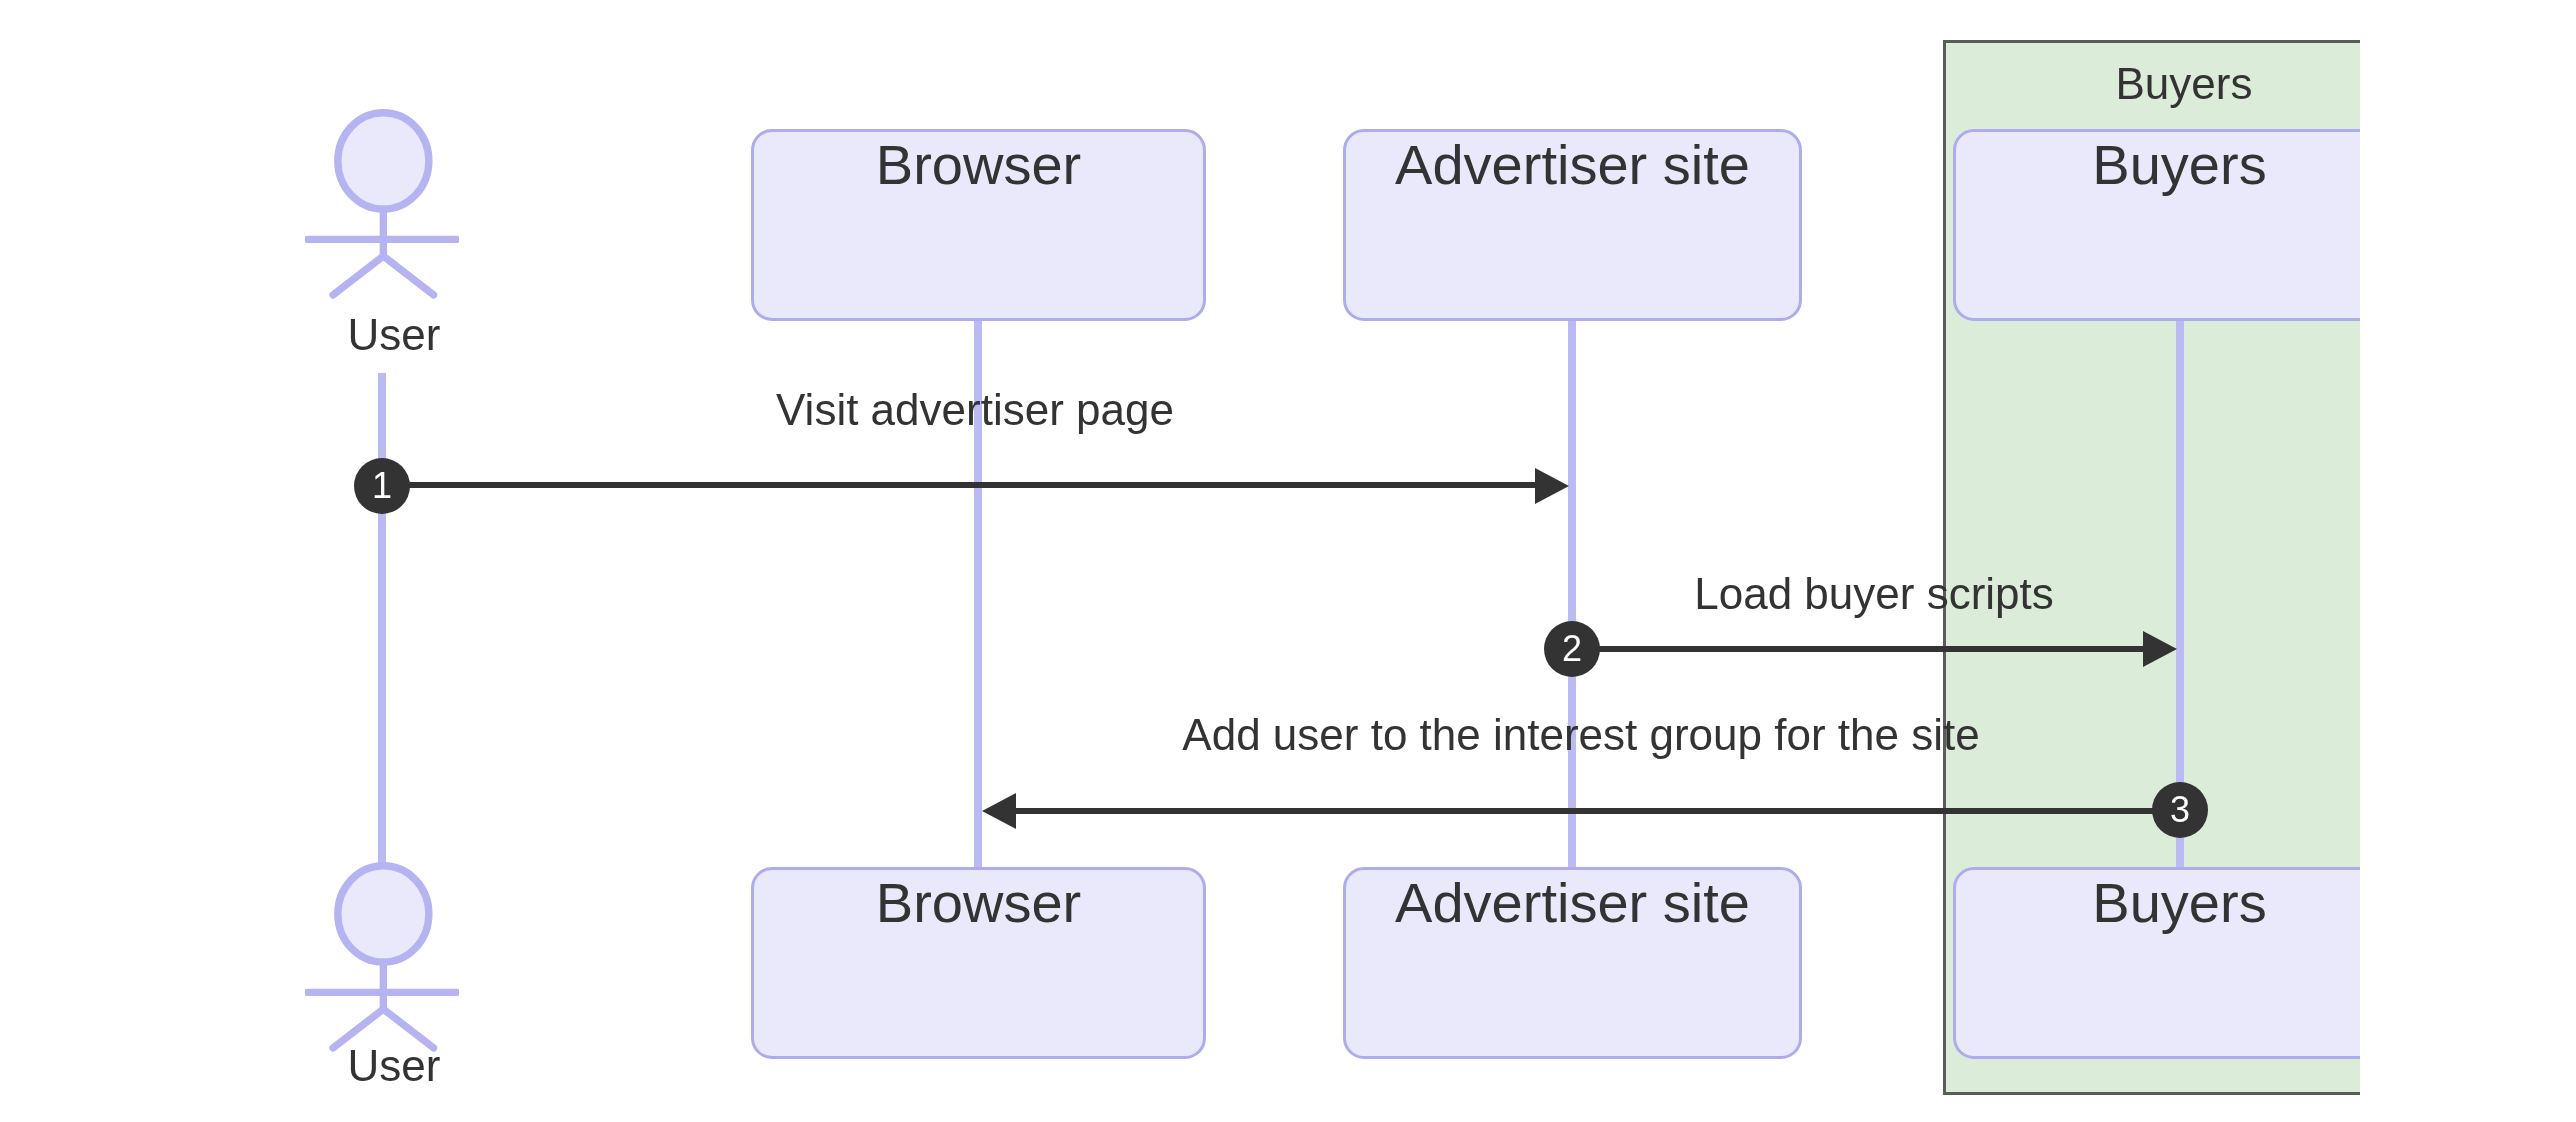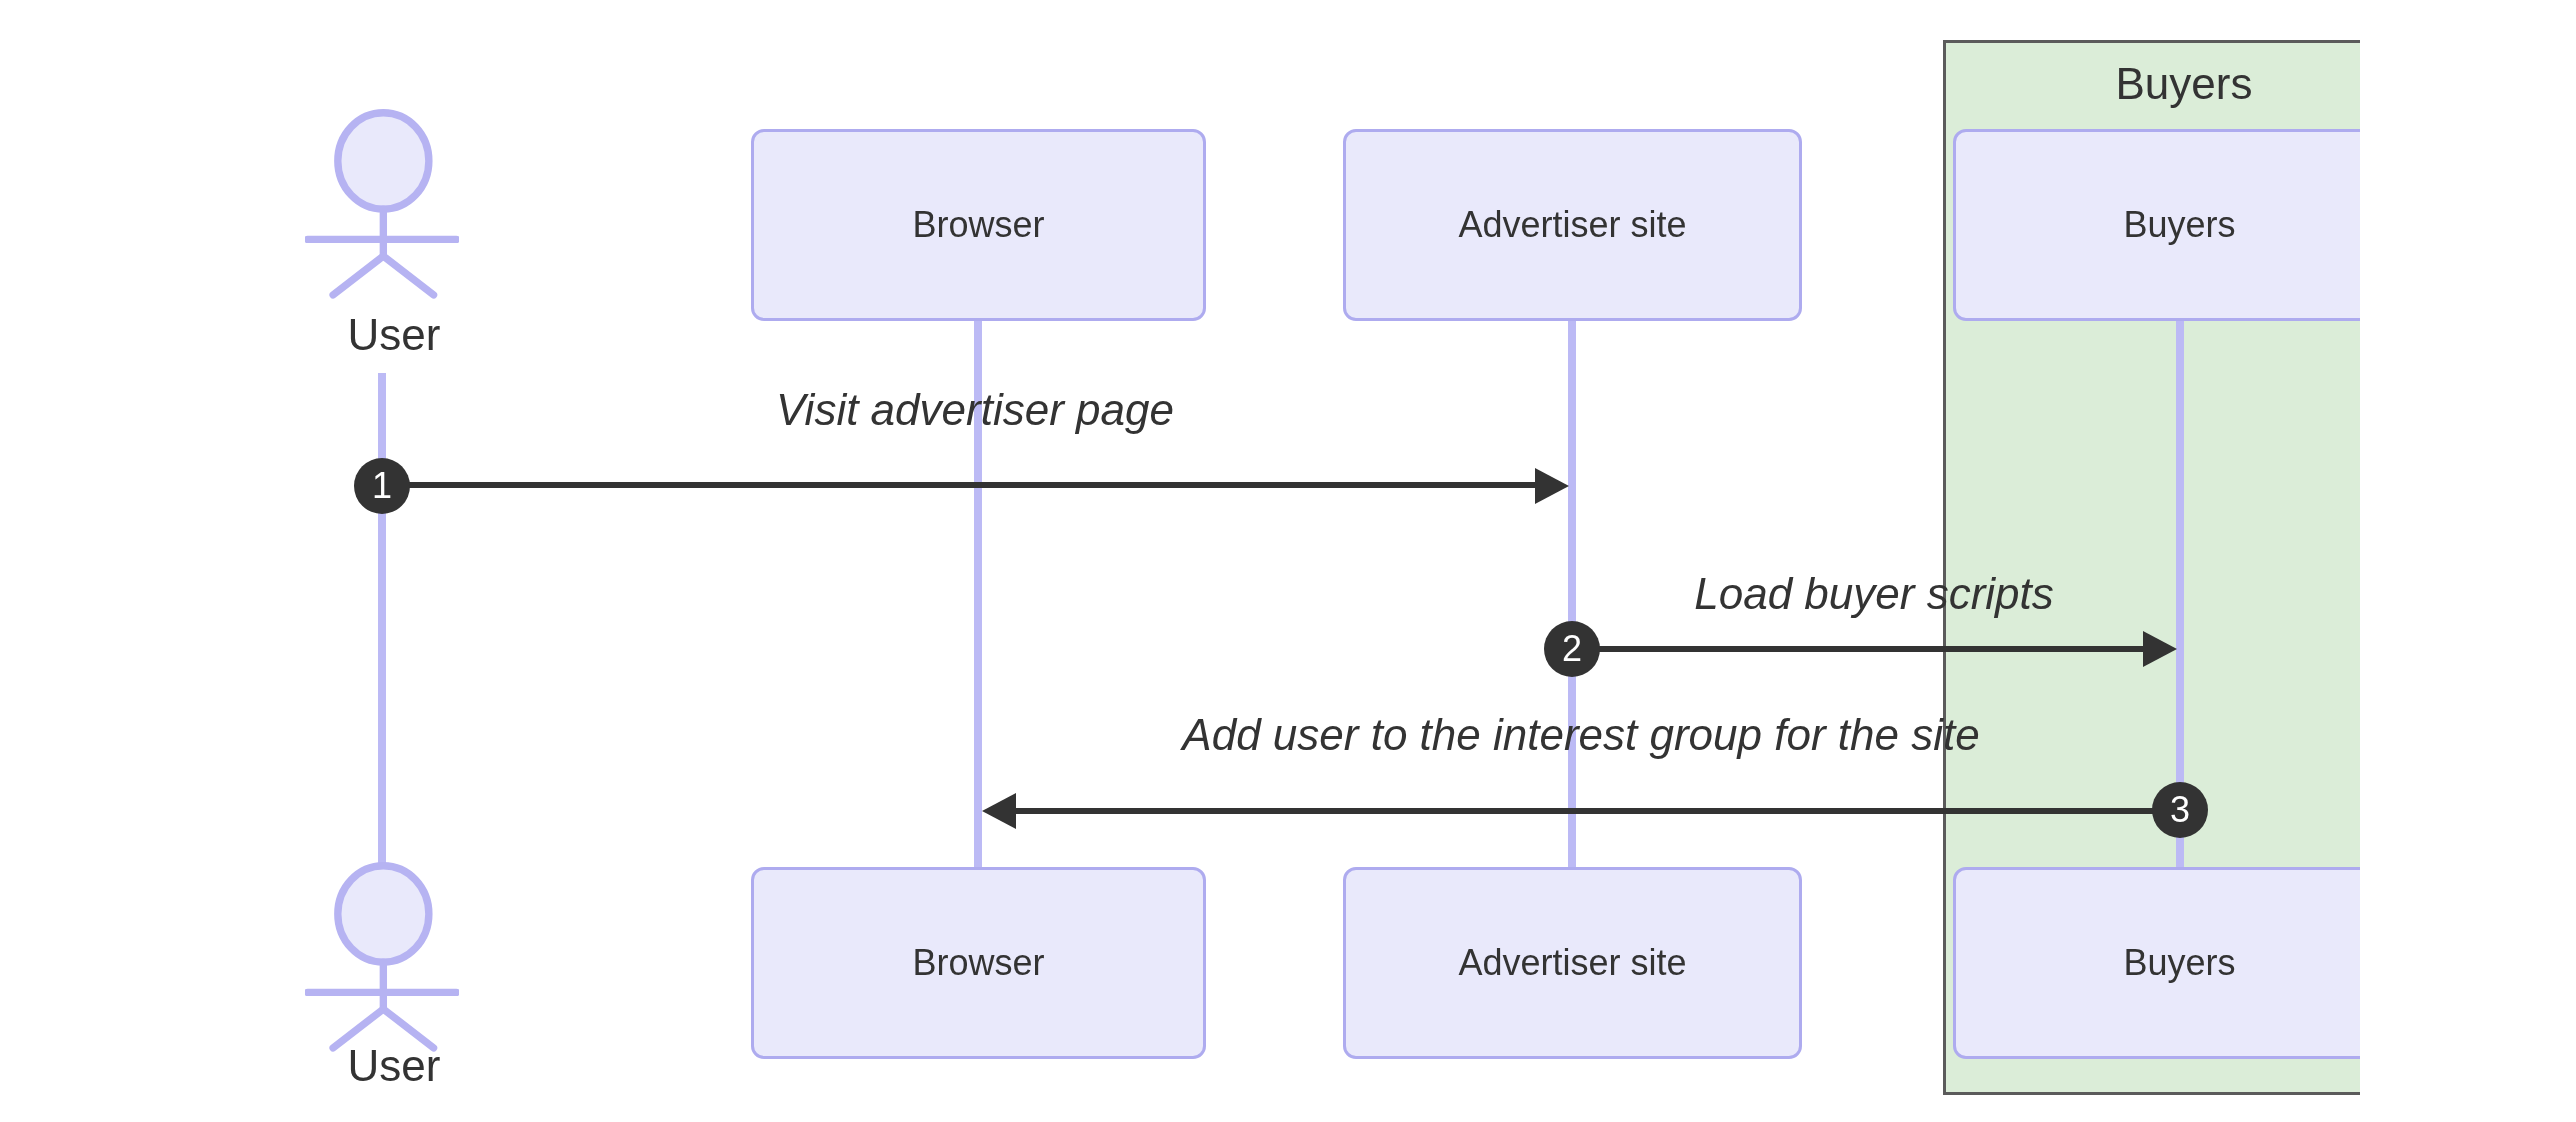--- a/index.html
+++ b/index.html
@@ -23,40 +23,38 @@
     width: 100%;
     top: 16px;
     text-align: center;
     font-size: 44px;
     color: var(--ink, #333333);
   }
   .participant {
     position: absolute;
     background: var(--node_fill, #e9e9fb);
     border: 3.4px solid var(--node_border, #aeabef);
-    border-radius: 13px;
+    border-radius: 21px;
     display: flex;
-    align-items: center;
     justify-content: center;
-    font-size: 36px;
+    font-size: 56px;
     color: var(--ink, #333333);
     white-space: nowrap;
   }
   .lifeline {
     position: absolute;
     width: 8px;
     background: var(--lifeline, #bcbaf5);
   }
   .msg-label {
     position: absolute;
     transform: translateX(-50%);
     font-size: 44px;
     color: var(--ink, #333333);
     white-space: nowrap;
-    font-style: italic;
   }
   .msg-line {
     position: absolute;
     height: 6px;
     background: var(--arrow, #333333);
   }
   .arrowhead { position: absolute; width: 0; height: 0; }
   .arrowhead.right {
     border-top: 18px solid transparent;
     border-bottom: 18px solid transparent;

